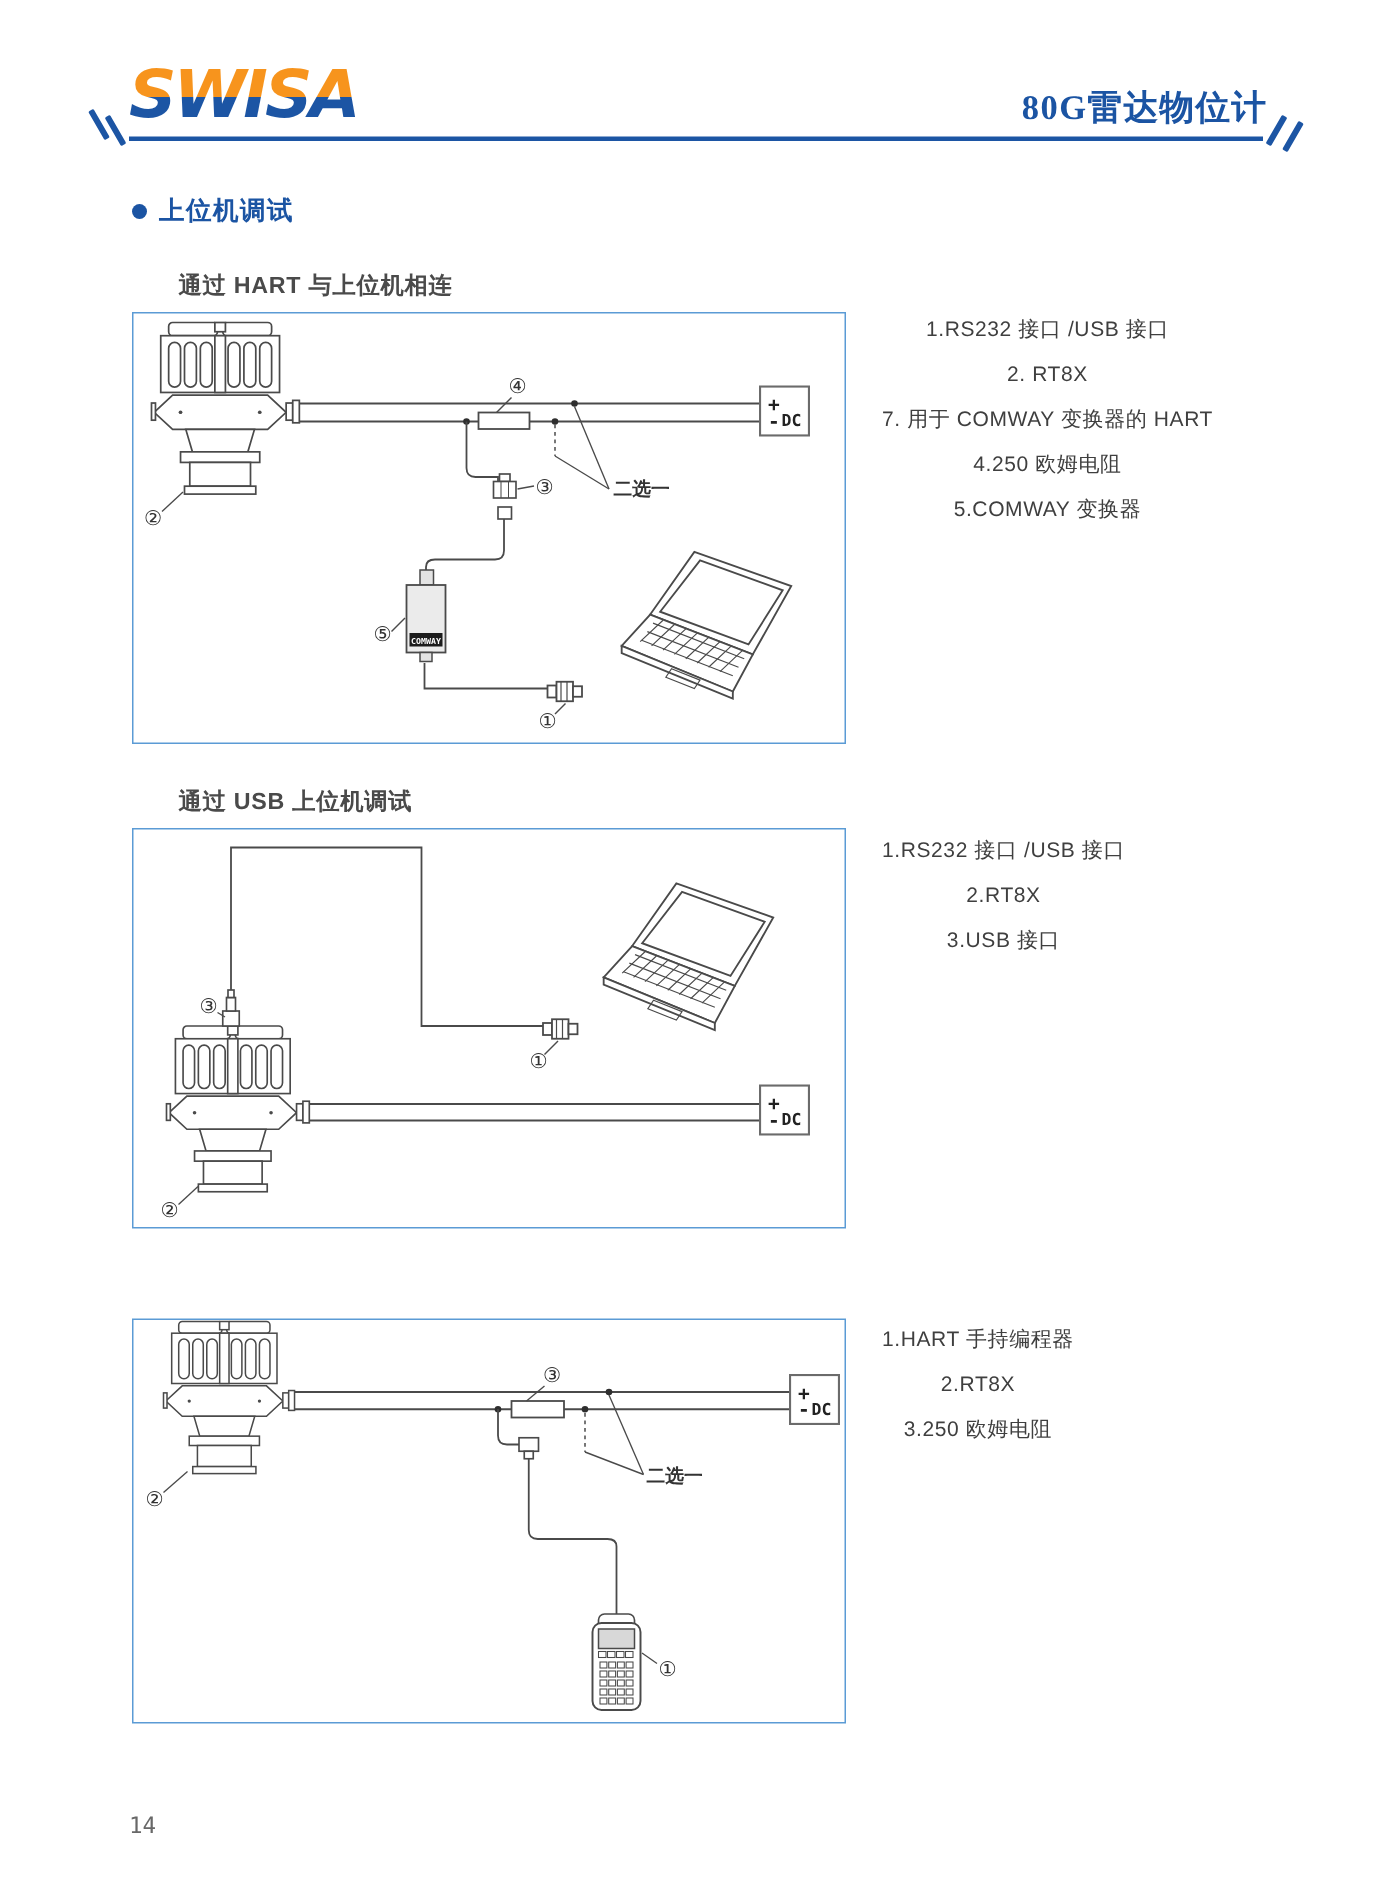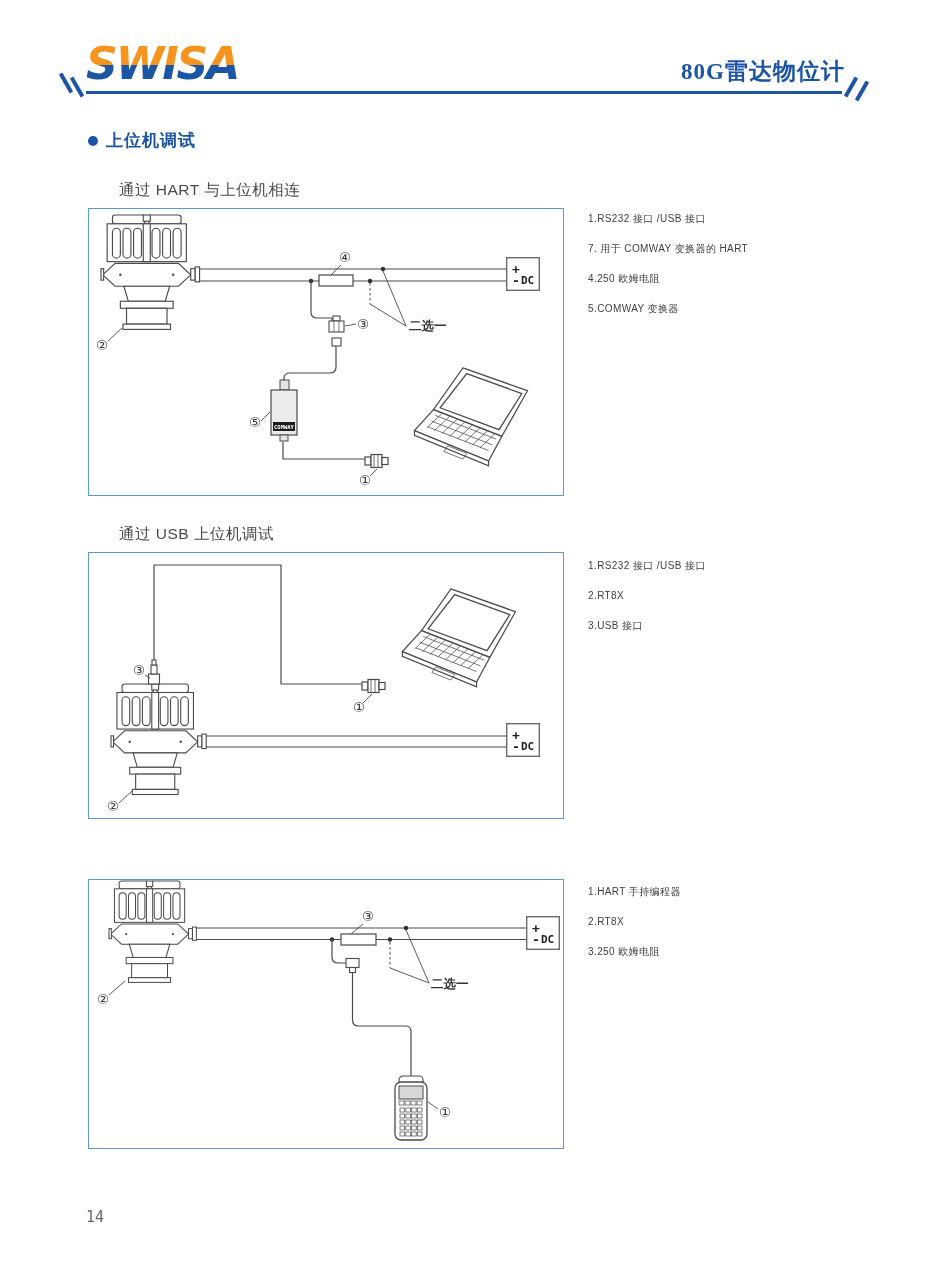--- a/index.html
+++ b/index.html
@@ -17,31 +17,31 @@
   .sr1{left:849px;top:76px;transform:rotate(30deg);}
   .sr2{left:860px;top:80px;transform:rotate(30deg);}
   .product-title{position:absolute;left:560px;top:56px;width:285px;text-align:right;
         font-size:23px;font-weight:bold;color:#1b54a3;letter-spacing:1px;font-family:Liberation Serif, serif;}
   
   .section-bullet{position:absolute;left:88px;top:136px;width:10px;height:10px;border-radius:50%;
         background:#1b54a3;}
   .section-title{position:absolute;left:106px;top:129px;font-size:17px;font-weight:bold;
         color:#1b54a3;letter-spacing:1px;}
   
-  .caption{position:absolute;font-size:15.5px;color:#4a4a4a;letter-spacing:0.5px;}
+  .caption{position:absolute;font-size:15.5px;color:#4a4a4a;letter-spacing:0.5px;font-weight:bold;}
   .cap1{left:119px;top:180px;}
   .cap2{left:119px;top:524px;}
   .cap3{left:119px;top:848px;}
   .dbox{position:absolute;border:1.6px solid #5b9bd5;background:#fff;}
   .dbox svg{display:block;}
   .box1{left:88px;top:208px;width:474px;height:286px;}
   .box2{left:88px;top:552px;width:474px;height:265px;}
   .box3{left:88px;top:879px;width:474px;height:268px;}
-  .legend{position:absolute;left:588px;font-size:10px;color:#3f3f3f;line-height:30px;
-        letter-spacing:0.4px;}
+  .legend{position:absolute;left:588px;font-size:14px;color:#3f3f3f;line-height:30px;
+        letter-spacing:0.4px;text-align:center;}
   .leg1{top:204px;}
   .leg2{top:551px;}
   .leg3{top:877px;}
   .page-number{position:absolute;left:86px;top:1208px;font-size:15px;color:#686868;
         font-family:"DejaVu Sans Mono",monospace;}
   
   .wire{stroke:#4a4a4a;stroke-width:1.2;fill:none;}
   .lead{stroke:#4a4a4a;stroke-width:0.9;fill:none;}
   .dash{stroke:#4a4a4a;stroke-width:1;fill:none;stroke-dasharray:2.5 2.5;}
   .dot{fill:#2e2e2e;}
@@ -207,20 +207,21 @@
       <use href="#sym-plug" width="24" height="16" x="276" y="244"></use>
       <path class="lead" d="M288,260 L281,267"></path>
       <text class="marker" x="276" y="276">①</text>
       <use href="#sym-laptop" width="140" height="120" transform="translate(315,157) scale(0.95)"></use>
       <path class="lead" d="M19,132 L33,119"></path>
       <text class="marker" x="13" y="141">②</text>
     </svg>
   </div>
   <div class="legend leg1">
     <div>1.RS232 接口 /USB 接口</div>
+    <div>2. RT8X</div>
     <div>7. 用于 COMWAY 变换器的 HART</div>
     <div>4.250 欧姆电阻</div>
     <div>5.COMWAY 变换器</div>
   </div>
 
   <div class="caption cap2">通过 USB 上位机调试</div>
   <div class="dbox box2">
     <svg width="471" height="262" viewBox="0 0 471 262">
       <path class="wire" d="M117,183 H417"></path>
       <path class="wire" d="M117,194 H417"></path>

